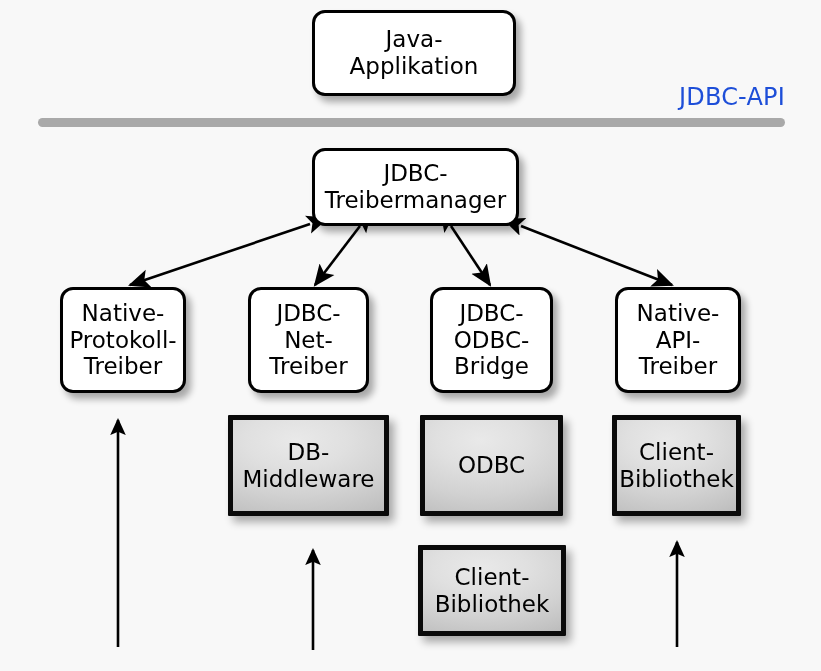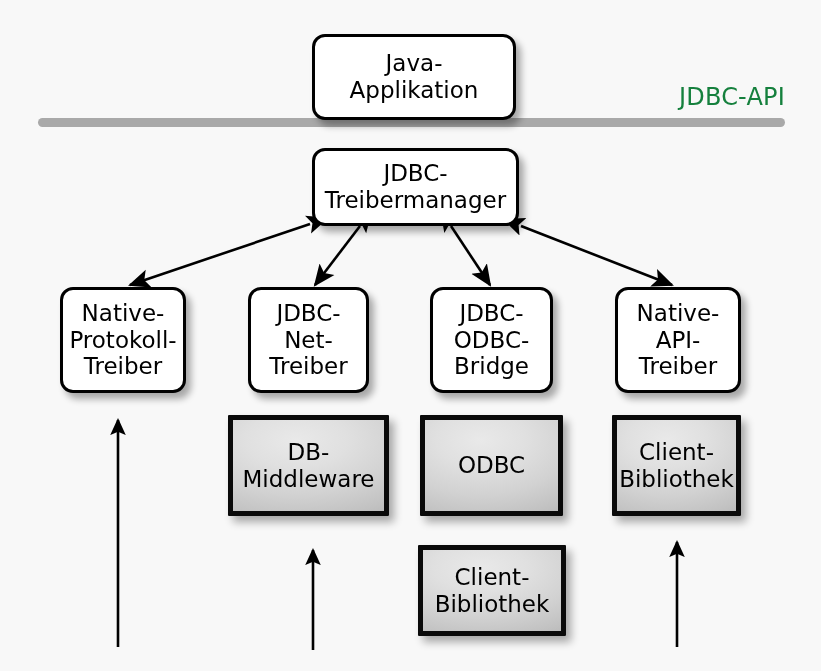--- a/index.html
+++ b/index.html
@@ -59,40 +59,40 @@
         #e0e0e0 26%,
         #d2d2d2 52%,
         #c2c2c2 74%,
         #b2b2b2 92%,
         #a8a8a8 100%);
     box-shadow: 5px 6px 8px rgba(0,0,0,0.33);
     font-size: 23px;
   }
 
   
-  #node-java-app      { left: 312px; top: 10px;  width: 204px; height: 86px; margin-top: 24px; }
+  #node-java-app      { left: 312px; top: 10px;  width: 204px; height: 86px; }
   #node-driver-manager{ left: 312px; top: 148px; width: 207px; height: 78px; }
 
   #node-native-protocol-driver { left: 60px;  top: 287px; width: 126px; height: 106px; }
   #node-jdbc-net-driver        { left: 248px; top: 287px; width: 121px; height: 106px; }
   #node-jdbc-odbc-bridge       { left: 430px; top: 287px; width: 123px; height: 106px; }
   #node-native-api-driver      { left: 615px; top: 287px; width: 126px; height: 106px; }
 
   #node-db-middleware       { left: 228px; top: 415px; width: 161px; height: 101px; }
   #node-odbc                { left: 420px; top: 415px; width: 143px; height: 101px; }
   #node-client-library-right{ left: 612px; top: 415px; width: 129px; height: 101px; }
   #node-client-library-mid  { left: 418px; top: 545px; width: 148px; height: 91px; }
 
   
   #jdbc-api-label {
     position: absolute;
     right: 36px;
     top: 83px;
     font-size: 24px;
-    color: #15803d;
+    color: #1d4ed8;
     letter-spacing: 0.2px;
     z-index: 3;
   }
   #jdbc-api-bar {
     position: absolute;
     left: 38px;
     top: 118px;
     width: 747px;
     height: 9px;
     background: #a9a9a9;

